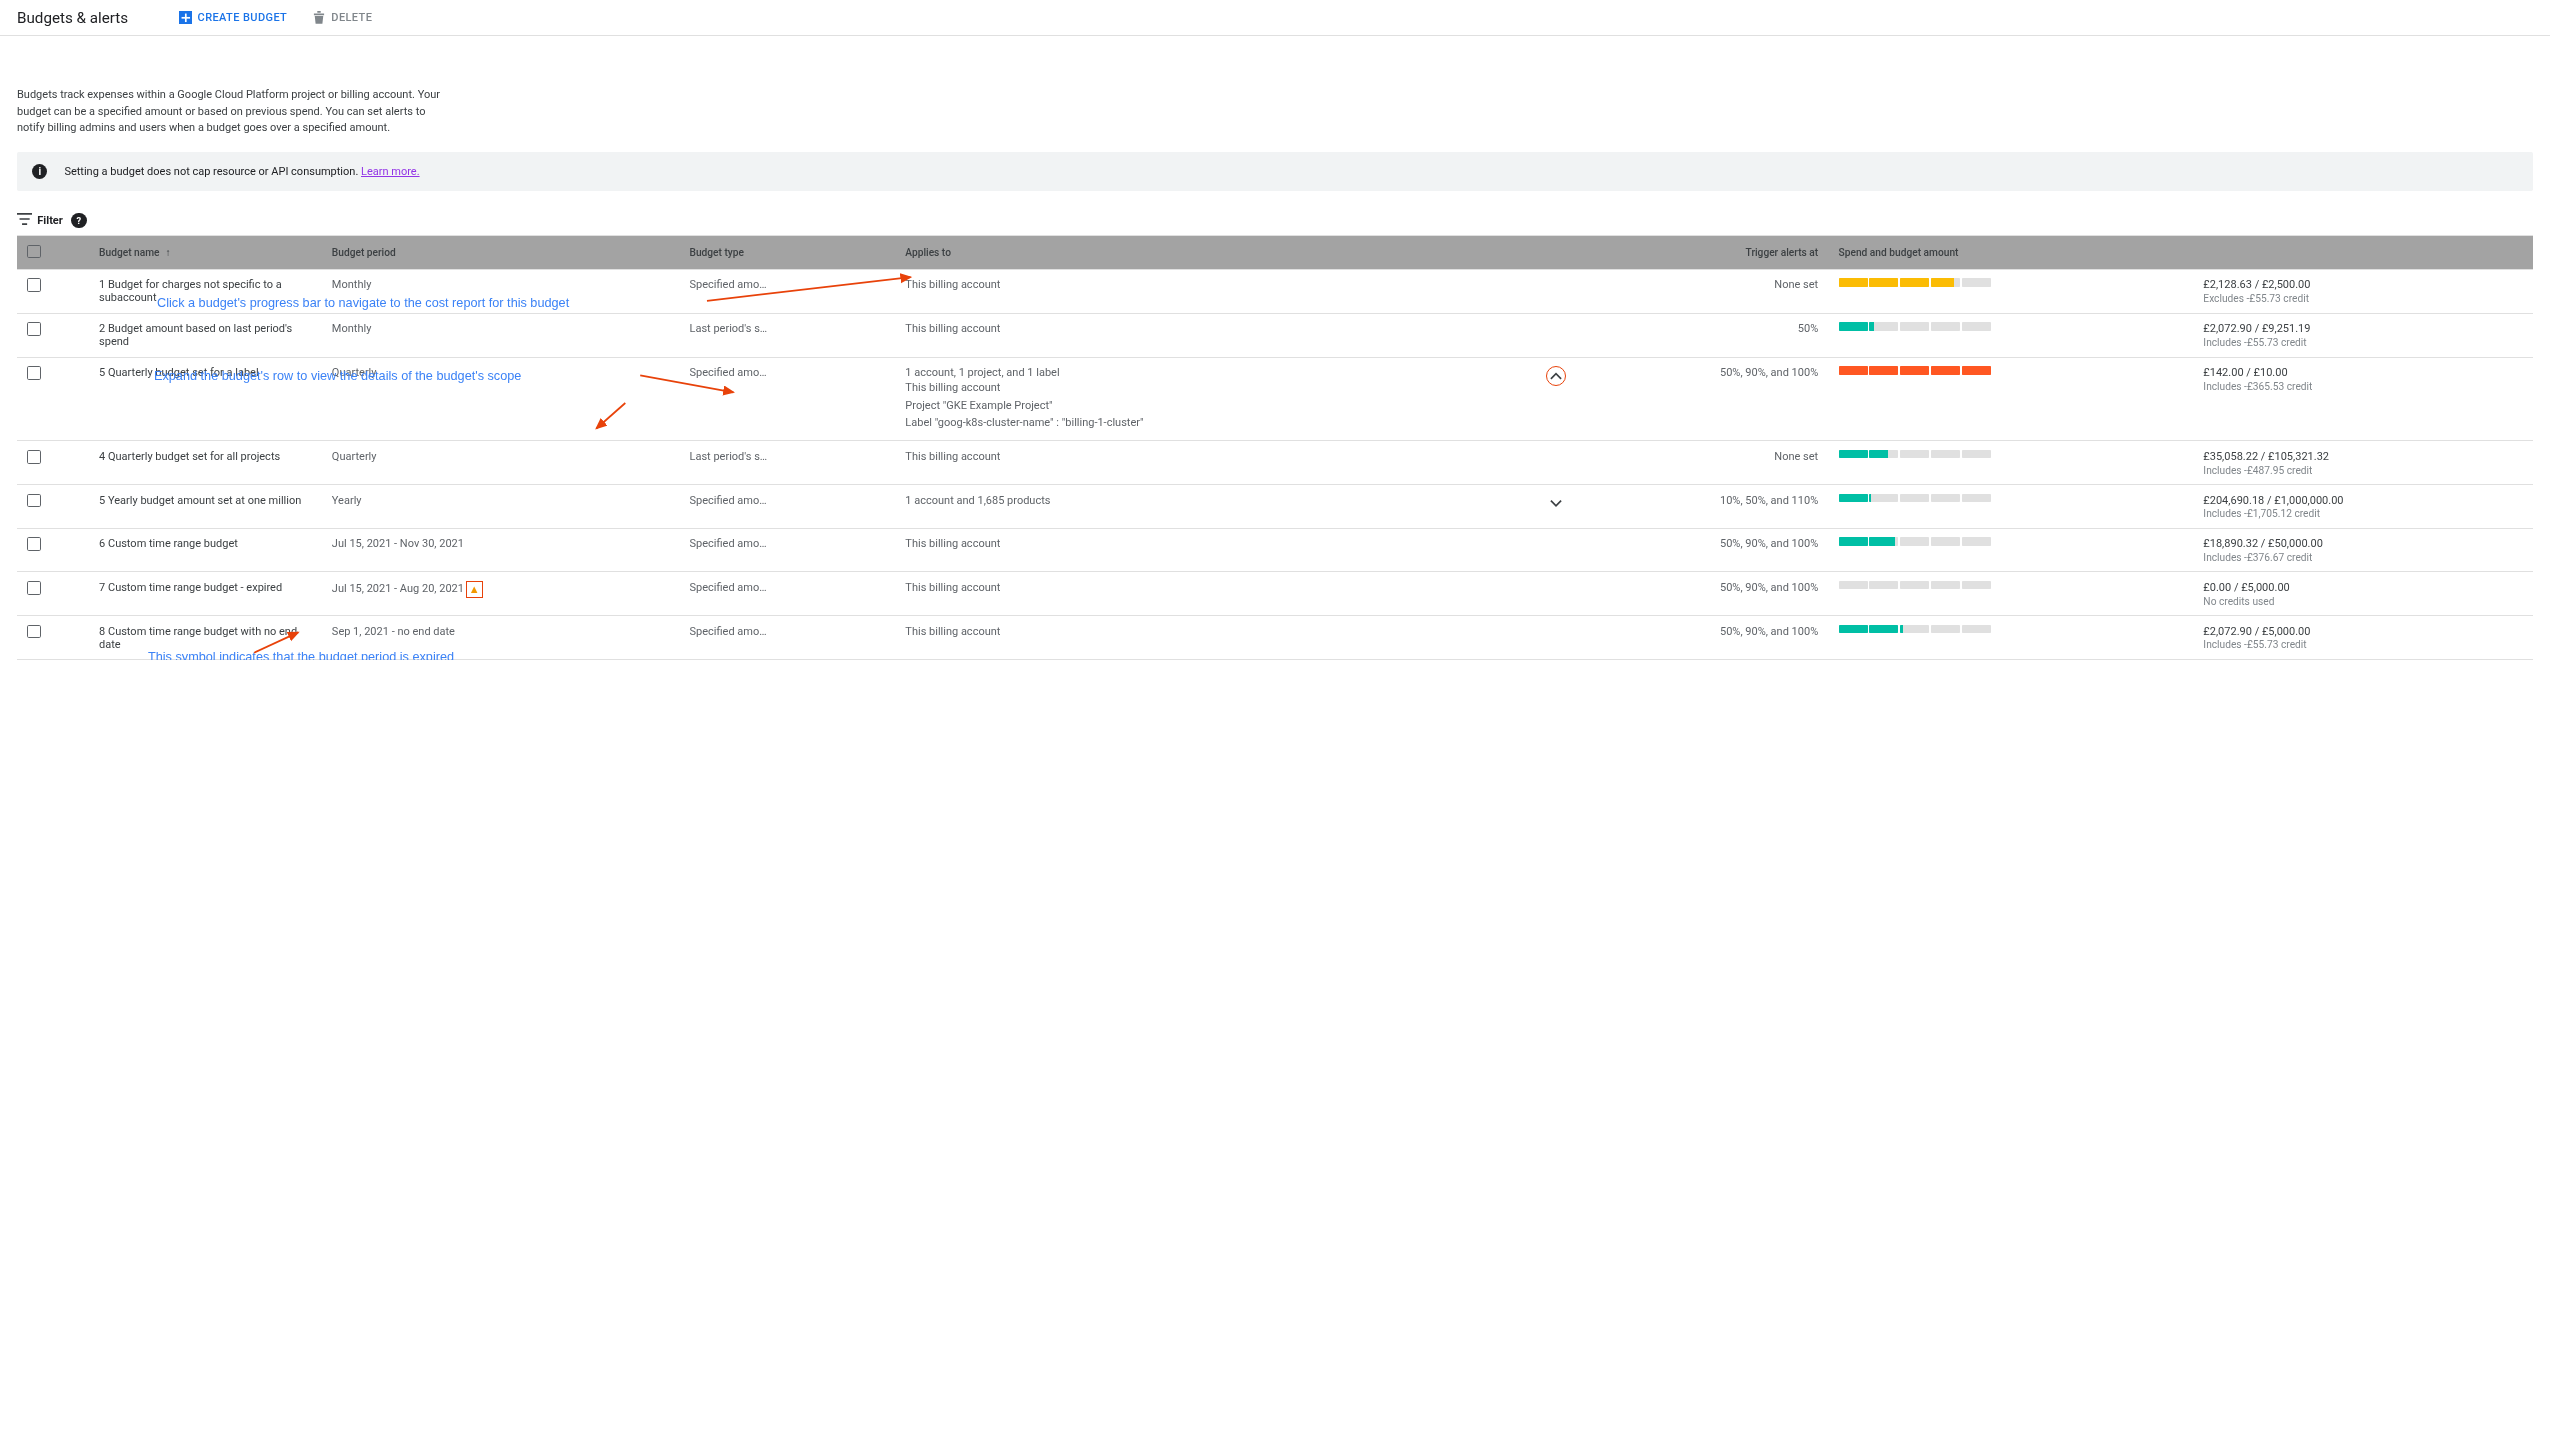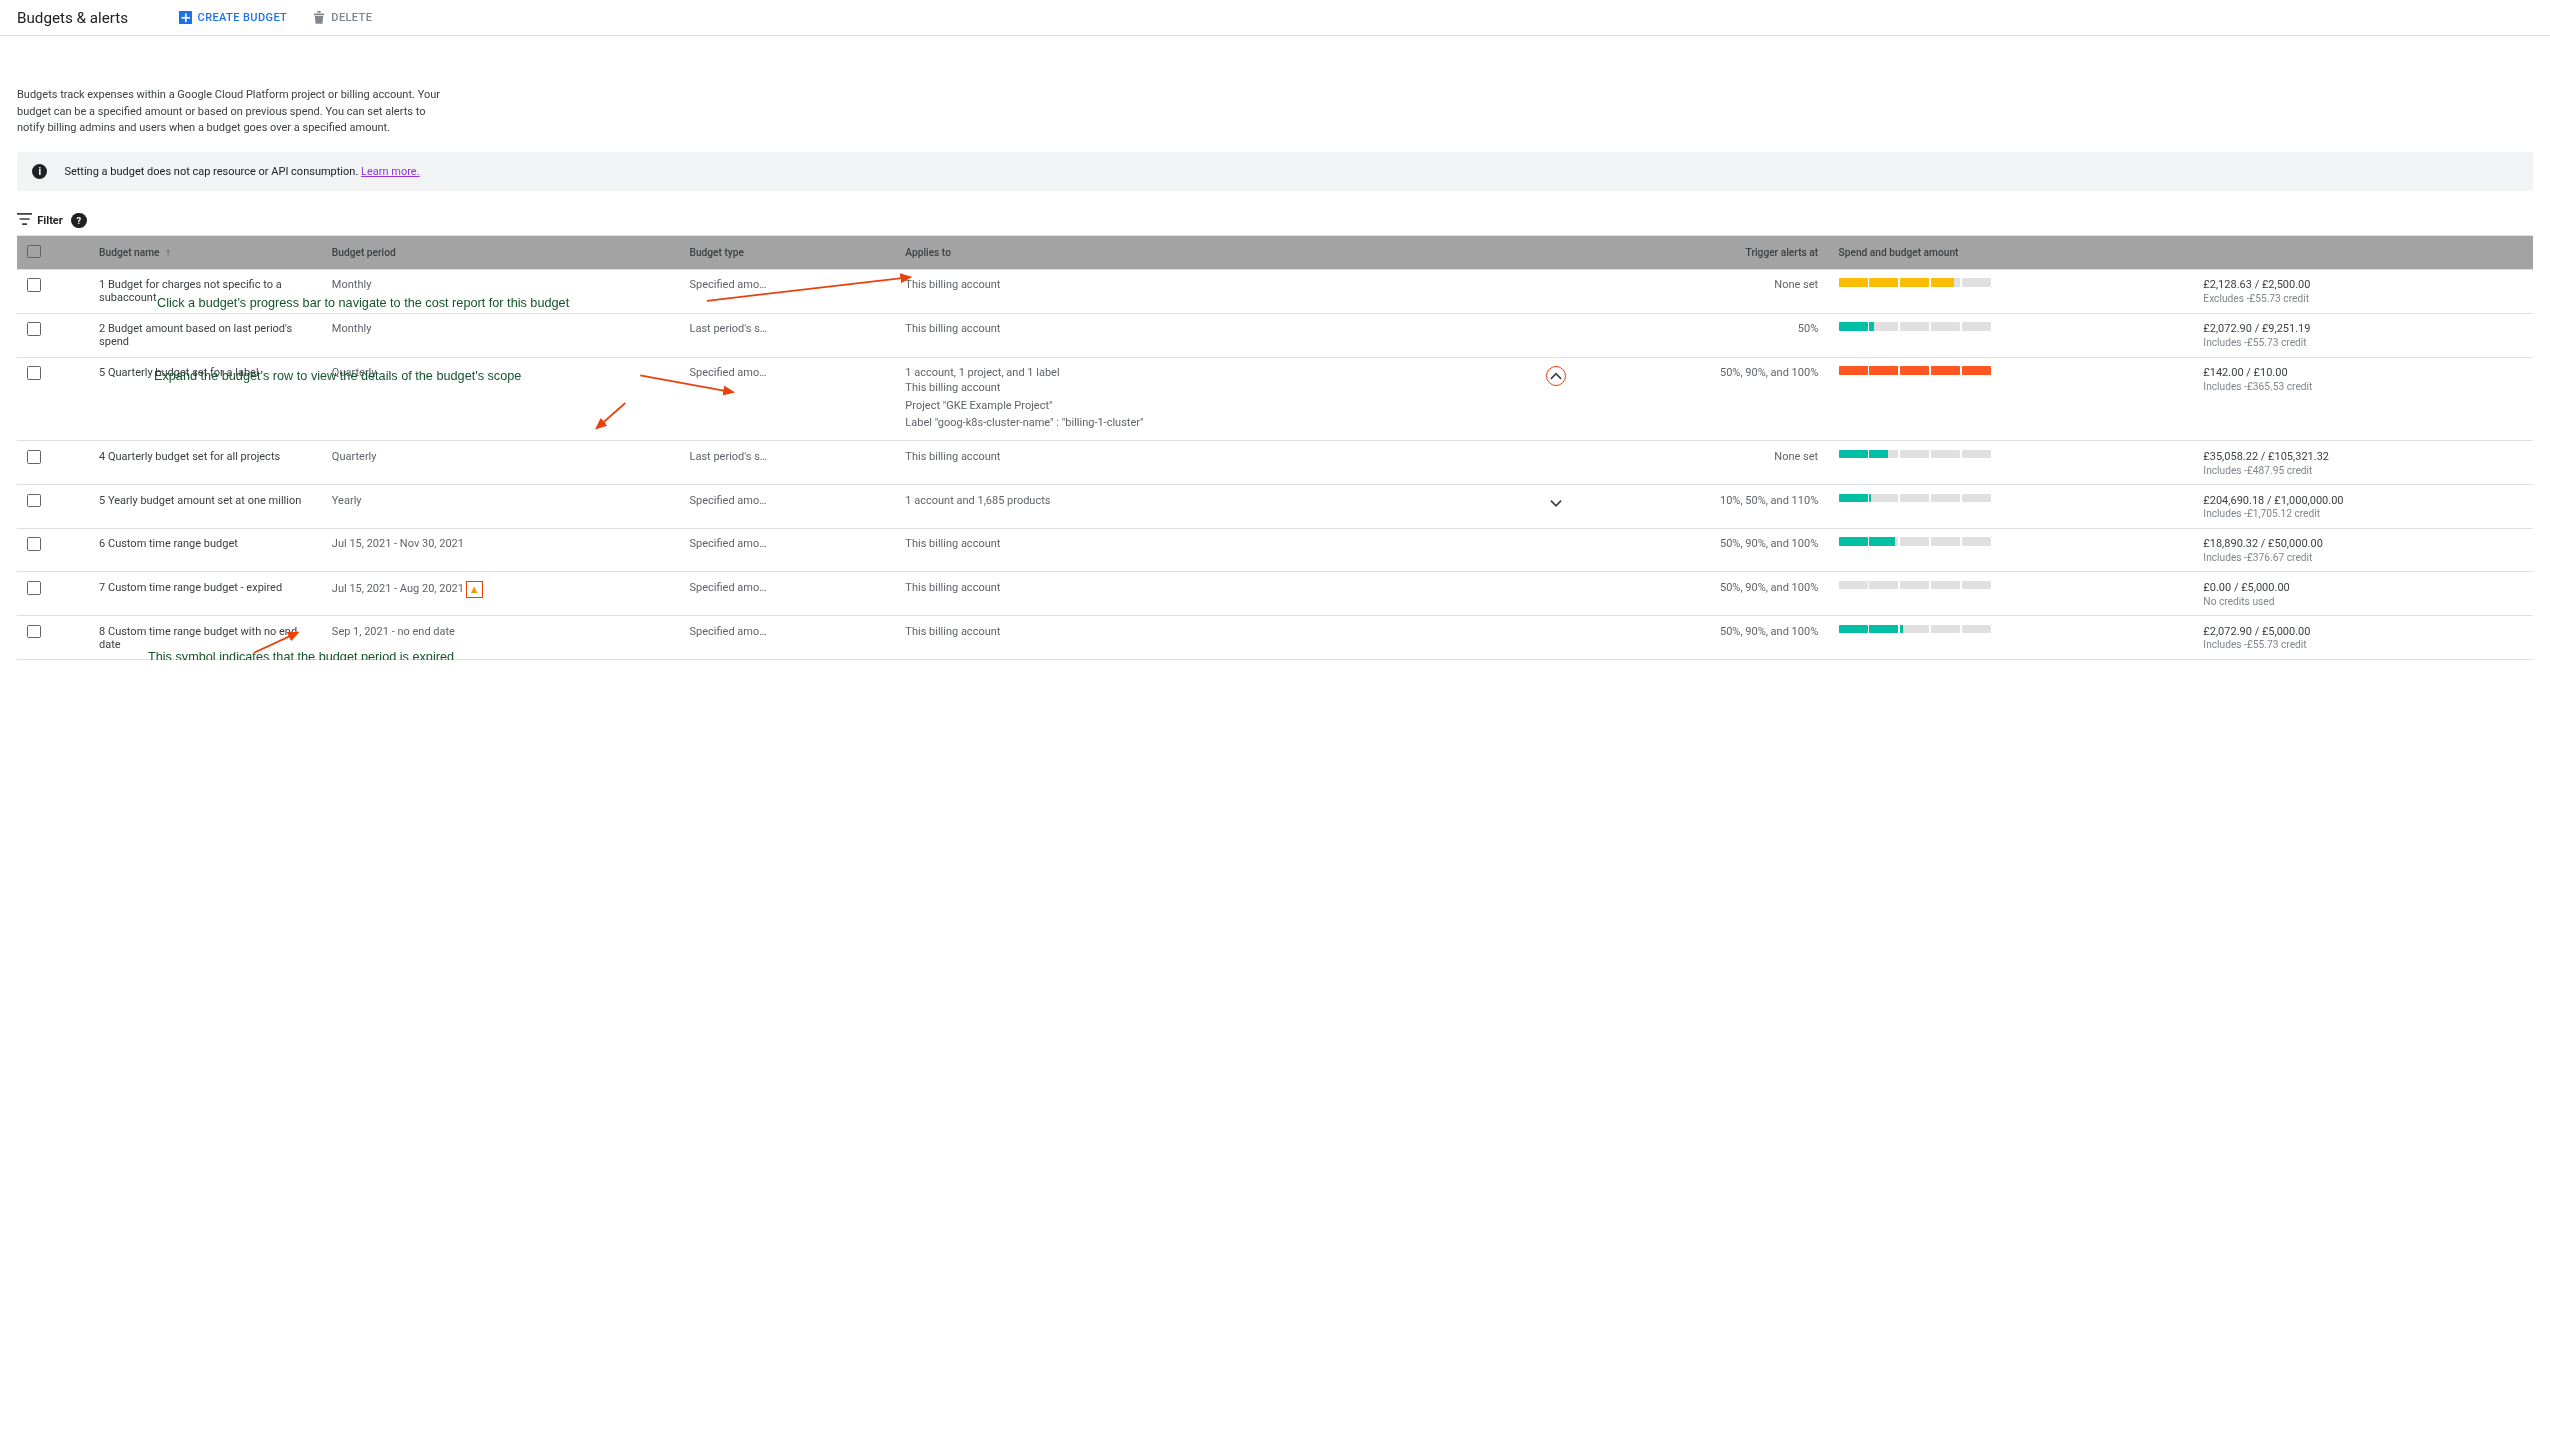--- a/index.html
+++ b/index.html
@@ -39,21 +39,21 @@
   .chev-btn { width: 20.3px; height: 20.3px; border-radius: 50%; display: inline-flex; align-items: center; justify-content: center; cursor: pointer; }
   .chev-btn.circled { border: 1.7px solid #e8420a; }
   .progress { display: flex; gap: 1.7px; width: 152px; height: 8.5px; cursor: pointer; }
   .seg { flex: 1; border-radius: 0.8px; overflow: hidden; }
   .seg-bg { background: #e0e0e0; width: 100%; height: 100%; position: relative; }
   .seg-fill { position: absolute; left: 0; top: 0; bottom: 0; }
   .applies-sub { color: #5f6368; font-size: 11px; line-height: 1.6; }
   .warn-badge { display: inline-flex; align-items: center; justify-content: center; width: 17px; height: 17px; border: 1.7px solid #e8420a; margin-left: 1.7px; vertical-align: middle; }
   .warn-tri { color: #f29900; font-size: 11px; }
   .annotation-layer { position: absolute; inset: 0; pointer-events: none; }
-  .annotation-text { position: absolute; color: #14532d; font-size: 12.7px; font-weight: 500; font-family: Arial, sans-serif; white-space: nowrap; }
+  .annotation-text { position: absolute; color: #3b82f6; font-size: 12.7px; font-weight: 500; font-family: Arial, sans-serif; white-space: nowrap; }
   .table-wrap { position: relative; }
   svg.arrow { position: absolute; overflow: visible; }
 </style>
 </head>
 <body>
 
 <div class="header">
   <div class="page-title">Budgets &amp; alerts</div>
   <div class="hdr-btn blue">
     <span class="icon-box">

